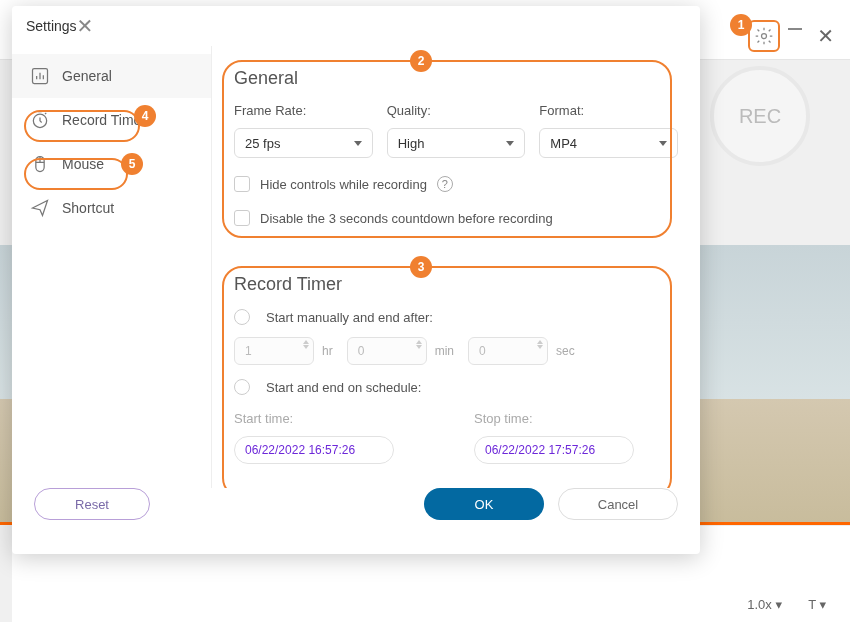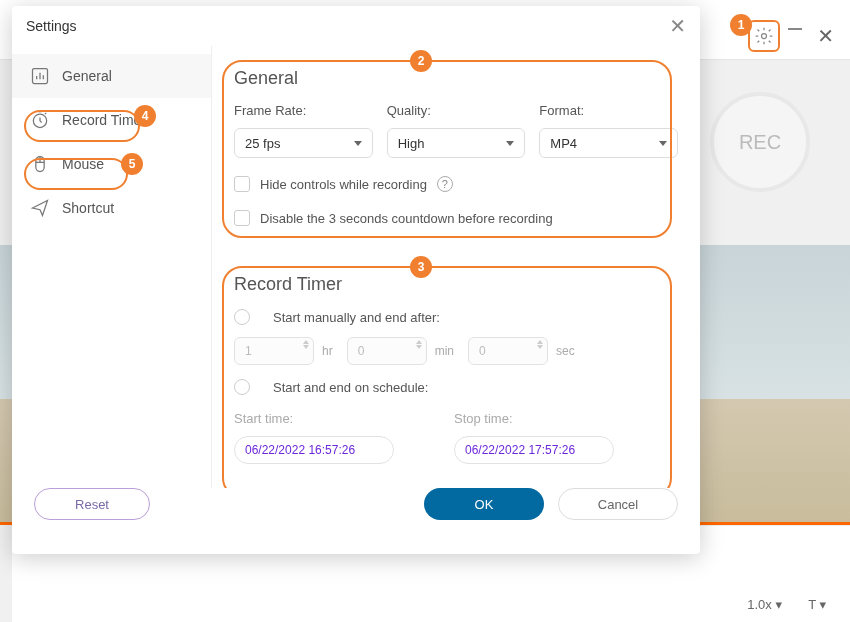--- a/index.html
+++ b/index.html
@@ -4,58 +4,58 @@
 <style>
 * { box-sizing: border-box; margin: 0; padding: 0; font-family: -apple-system, BlinkMacSystemFont, "Segoe UI", Arial, sans-serif; }
 body { width: 850px; height: 622px; overflow: hidden; position: relative; background: #f0f0f0; }
 
 .bg-app { position: absolute; left: 0; top: 0; width: 850px; height: 622px; }
 .bg-topbar { position: absolute; left: 0; top: 0; width: 850px; height: 60px; background: #fff; border-bottom: 1px solid #e5e5e5; }
 .bg-mini { position: absolute; right: 48px; top: 28px; width: 14px; height: 2px; background: #888; }
 .bg-close-x { position: absolute; right: 16px; top: 24px; font-size: 20px; color: #666; }
 .bg-gear-wrap { position: absolute; right: 70px; top: 20px; width: 32px; height: 32px; border: 2px solid #f08030; border-radius: 6px; display:flex; align-items:center; justify-content:center; }
 .bg-gear { width: 20px; height: 20px; }
-.bg-rec-circle { position: absolute; right: 40px; top: 92px; width: 100px; height: 100px; border-radius: 50%; background: #f5f5f5; border: 4px solid #e8e8e8; display: flex; align-items: center; justify-content: center; color: #bbb; font-size: 20px; font-weight: 500; }
+.bg-rec-circle { position: absolute; right: 40px; top: 66px; width: 100px; height: 100px; border-radius: 50%; background: #f5f5f5; border: 4px solid #e8e8e8; display: flex; align-items: center; justify-content: center; color: #bbb; font-size: 20px; font-weight: 500; }
 .bg-photo { position: absolute; left: 0; top: 245px; width: 850px; height: 280px; }
 .sky { position:absolute; left:0; top:0; width:100%; height:55%; background: linear-gradient(#c8d4d8, #d8e2e4); }
 .sand { position:absolute; left:0; bottom:0; width:100%; height:45%; background: linear-gradient(#d4c8b0, #c8bc9c); }
 .orange-line { position:absolute; left:0; bottom:0; width:100%; height:3px; background:#ff6600; }
 .bg-bottombar { position:absolute; left:12px; bottom:0; width:850px; height:97px; background:#fff; border-top:1px solid #eee; }
 .bb-item { position:absolute; bottom:10px; font-size:13px; color:#666; }
 
 .dialog { position: absolute; left: 12px; top: 6px; width: 688px; height: 548px; background: #fff; border-radius: 4px; box-shadow: 0 4px 24px rgba(0,0,0,0.2); display: flex; flex-direction: column; }
-.dlg-header { height: 40px; padding: 0 14px; display: flex; align-items: center; justify-content: space-between; border-bottom: 0; }
+.dlg-header { height: 40px; padding: 0 14px; display: flex; align-items: center; border-bottom: 0; }
 .dlg-title { font-size: 14px; color: #333; }
 .dlg-close { font-size: 20px; color: #888; cursor: pointer; }
 .dlg-body { flex: 1; display: flex; min-height: 0; }
 .sidebar { width: 200px; border-right: 1px solid #eee; padding-top: 8px; }
 .sb-item { display: flex; align-items: center; gap: 12px; padding: 12px 18px; font-size: 14px; color: #555; cursor: pointer; position: relative; }
 .sb-item.active { background: #f7f7f7; }
 .sb-icon { width: 20px; height: 20px; flex-shrink:0; }
 .content { flex: 1; overflow-y: auto; padding: 0 22px 20px 22px; position: relative; }
 .section-title { font-size: 18px; color: #555; font-weight: 400; margin-top: 22px; margin-bottom: 14px; }
 .row3 { display: flex; gap: 14px; }
 .field { display: flex; flex-direction: column; flex:1; }
 .field-label { font-size: 13px; color: #555; margin-bottom: 10px; }
 .select { height: 30px; border: 1px solid #ddd; border-radius: 6px; padding: 0 28px 0 10px; font-size: 13px; color: #333; background:#fff; position: relative; display:flex; align-items:center; }
 .select::after { content:""; position:absolute; right:10px; top:12px; border-left:4px solid transparent; border-right:4px solid transparent; border-top:5px solid #666; }
 .check-row { display: flex; align-items: center; gap: 10px; margin-top: 18px; font-size: 13px; color: #555; }
 .checkbox { width: 16px; height: 16px; border: 1px solid #ccc; border-radius: 3px; }
 .help-icon { width:16px; height:16px; border:1px solid #aaa; border-radius:50%; display:inline-flex; align-items:center; justify-content:center; font-size:11px; color:#888; }
-.radio-row { display: flex; align-items: center; gap: 23px; margin-top: 14px; font-size: 13px; color: #555; }
+.radio-row { display: flex; align-items: center; gap: 16px; margin-top: 14px; font-size: 13px; color: #555; }
 .radio { width: 16px; height: 16px; border: 1.5px solid #ccc; border-radius: 50%; }
 .spin-row { display:flex; align-items:center; gap: 14px; margin-top: 12px; }
 .spin-group { display:flex; align-items:center; gap:8px; }
 .spinner { width: 80px; height: 28px; border:1px solid #e2e2e2; border-radius: 6px; display:flex; align-items:center; position:relative; padding-left:10px; font-size:12px; color:#bbb; background:#fcfcfc; }
 .sp-arrows { position:absolute; right:4px; top:2px; display:flex; flex-direction:column; gap:1px; }
 .sp-arrows span { border-left:3px solid transparent; border-right:3px solid transparent; }
 .sp-up { border-bottom:4px solid #ccc; }
 .sp-down { border-top:4px solid #ccc; }
 .unit { font-size:12px; color:#aaa; }
-.time-row { display:flex; gap: 60px; margin-top: 16px; }
+.time-row { display:flex; gap: 80px; margin-top: 16px; }
 .time-col { display:flex; flex-direction:column; gap:10px; }
 .time-label { font-size:13px; color:#aaa; }
 .time-input { width: 160px; height: 28px; border:1px solid #e2e2e2; border-radius: 14px; padding:0 10px; font-size:12px; color:#6d28d9; display:flex; align-items:center; }
 
 .dlg-footer { height: 66px; border-top: 0; display:flex; align-items:flex-start; padding: 0 22px; gap: 14px; }
 .btn { height: 32px; border-radius: 16px; padding: 0 24px; font-size: 13px; cursor:pointer; border:1px solid #ddd; background:#fff; color:#666; display:flex; align-items:center; justify-content:center; }
 .btn-reset { width: 116px; border: 1.5px solid #b89fd8; color:#7a6aa8; }
 .btn-ok { width: 120px; background:#0369a1; color:#fff; border:none; }
 .btn-cancel { width: 120px; }
 .footer-spacer { flex:1; }

